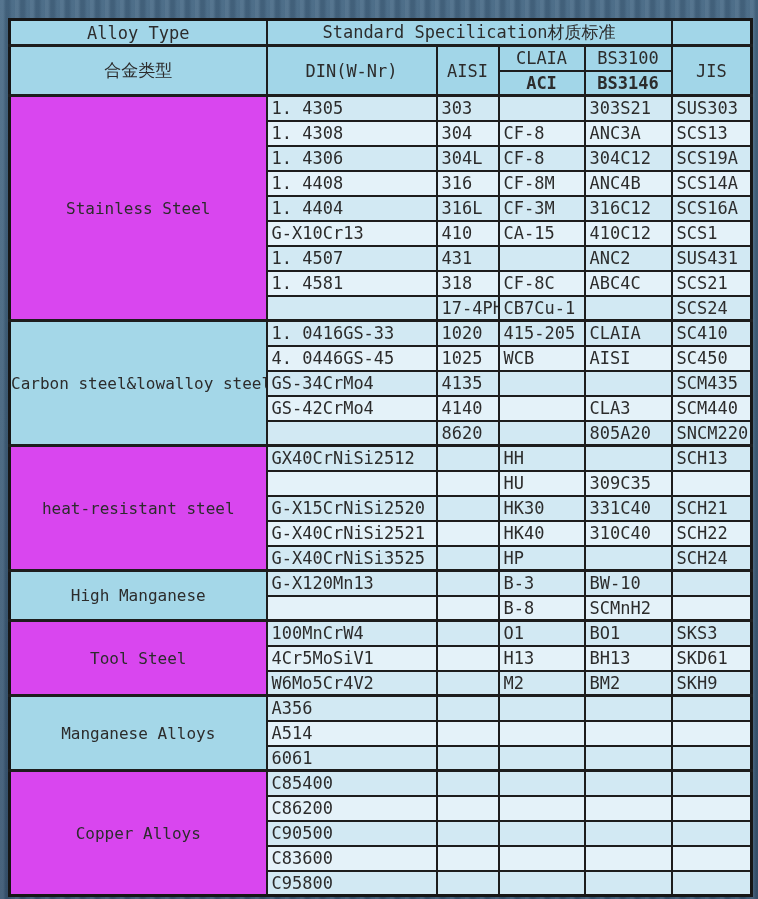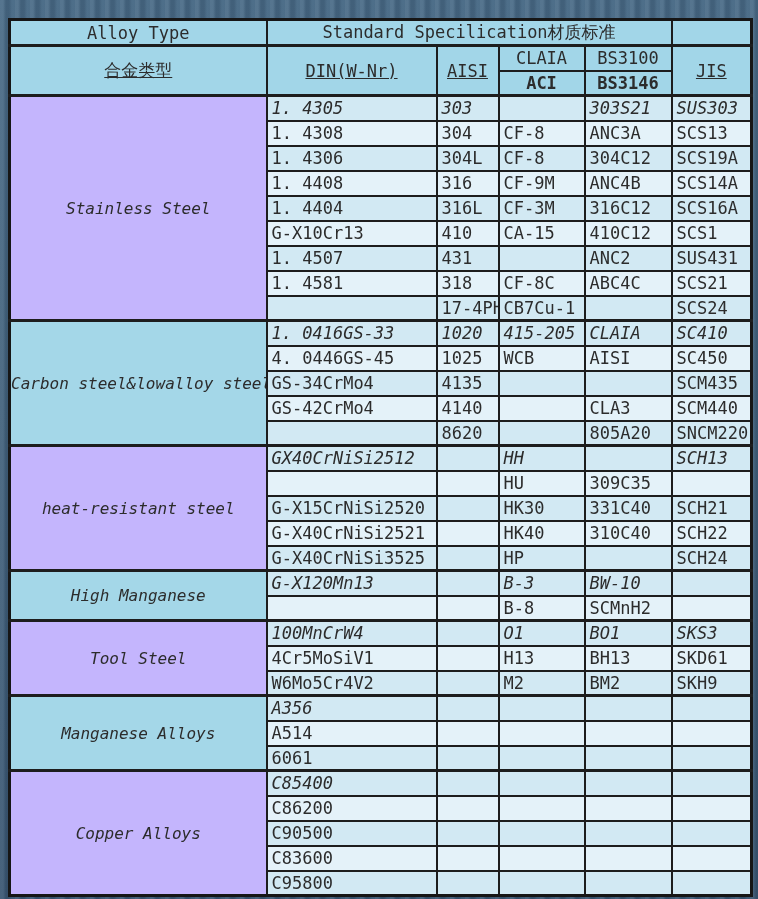--- a/index.html
+++ b/index.html
@@ -51,34 +51,34 @@
     vertical-align: middle;
   }
   thead th {
     background: #a2d6e8;
     text-align: center;
     padding: 0;
   }
   tr.h1 { height: 24px; }
   tr.h2, tr.h3 { height: 25px; }
   tr.h1 th { border-bottom-width: 3px; }
-  thead tr.h2 th[rowspan], thead th.deep { border-bottom-width: 3px; text-decoration: underline; }
+  thead tr.h2 th[rowspan], thead th.deep { border-bottom-width: 3px; }
   tr.h3 th { border-bottom-width: 3px; font-weight: bold; }
 
   tbody tr { height: 25px; }
   tbody tr.row-odd td.data-cell { background: #d2e9f3; }
   tbody tr.row-even td.data-cell { background: #e4f2f9; }
-  tbody tr.group-start td { border-top-width: 3px; font-style: italic; }
+  tbody tr.group-start td { border-top-width: 3px; }
 
   td.group-cell {
     text-align: center;
     padding: 0;
     font-size: 16px;
   }
-  td.group-cell.light { background: #c4b5fd; }
+  td.group-cell.light { background: #d946ef; }
   td.group-cell.medium { background: #a4d7e8; }
 </style>
 </head>
 <body>
 
 <div class="page">
   <table class="alloy-table">
     <colgroup>
       <col class="c0">
         <col class="c1">
@@ -125,21 +125,21 @@
         <tr class="row-odd">
           <td class="data-cell col-0">1. 4306</td>
           <td class="data-cell col-1">304L</td>
           <td class="data-cell col-2">CF-8</td>
           <td class="data-cell col-3">304C12</td>
           <td class="data-cell col-4">SCS19A</td>
         </tr>
         <tr class="row-even">
           <td class="data-cell col-0">1. 4408</td>
           <td class="data-cell col-1">316</td>
-          <td class="data-cell col-2">CF-9M</td>
+          <td class="data-cell col-2">CF-8M</td>
           <td class="data-cell col-3">ANC4B</td>
           <td class="data-cell col-4">SCS14A</td>
         </tr>
         <tr class="row-odd">
           <td class="data-cell col-0">1. 4404</td>
           <td class="data-cell col-1">316L</td>
           <td class="data-cell col-2">CF-3M</td>
           <td class="data-cell col-3">316C12</td>
           <td class="data-cell col-4">SCS16A</td>
         </tr>

